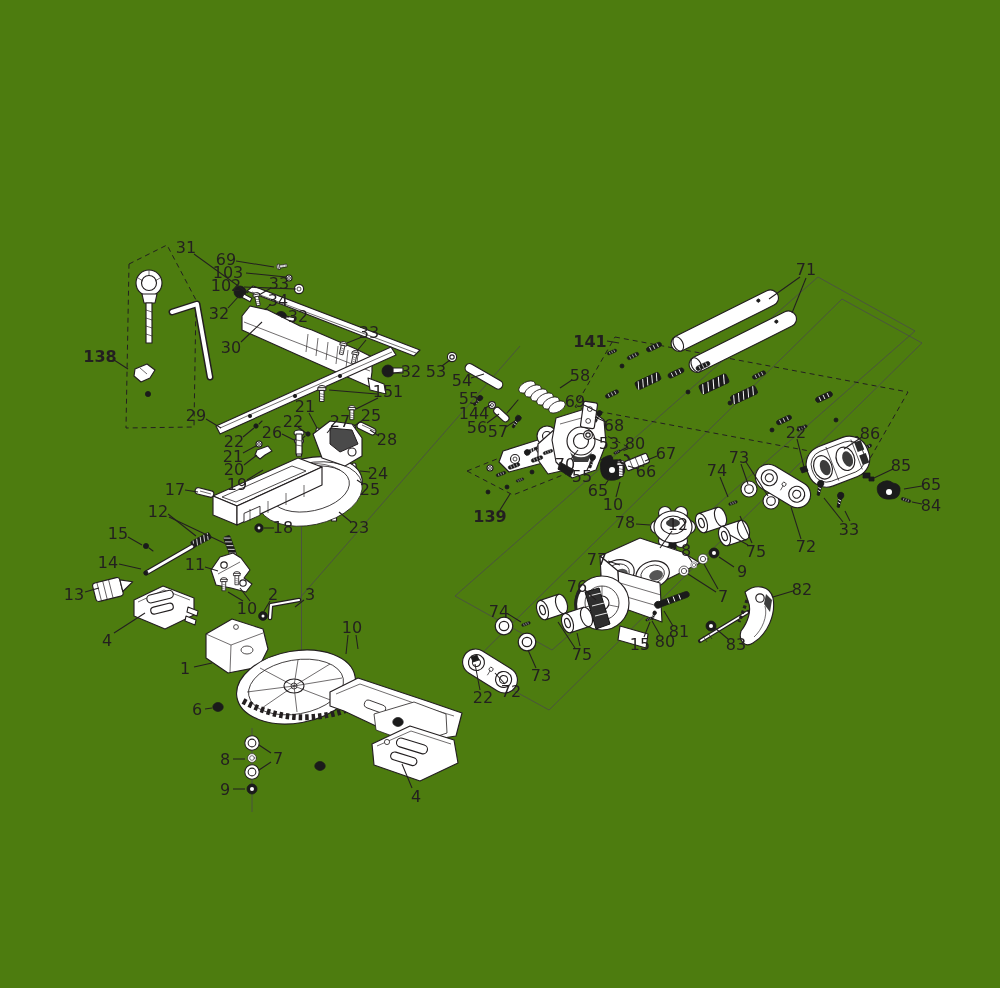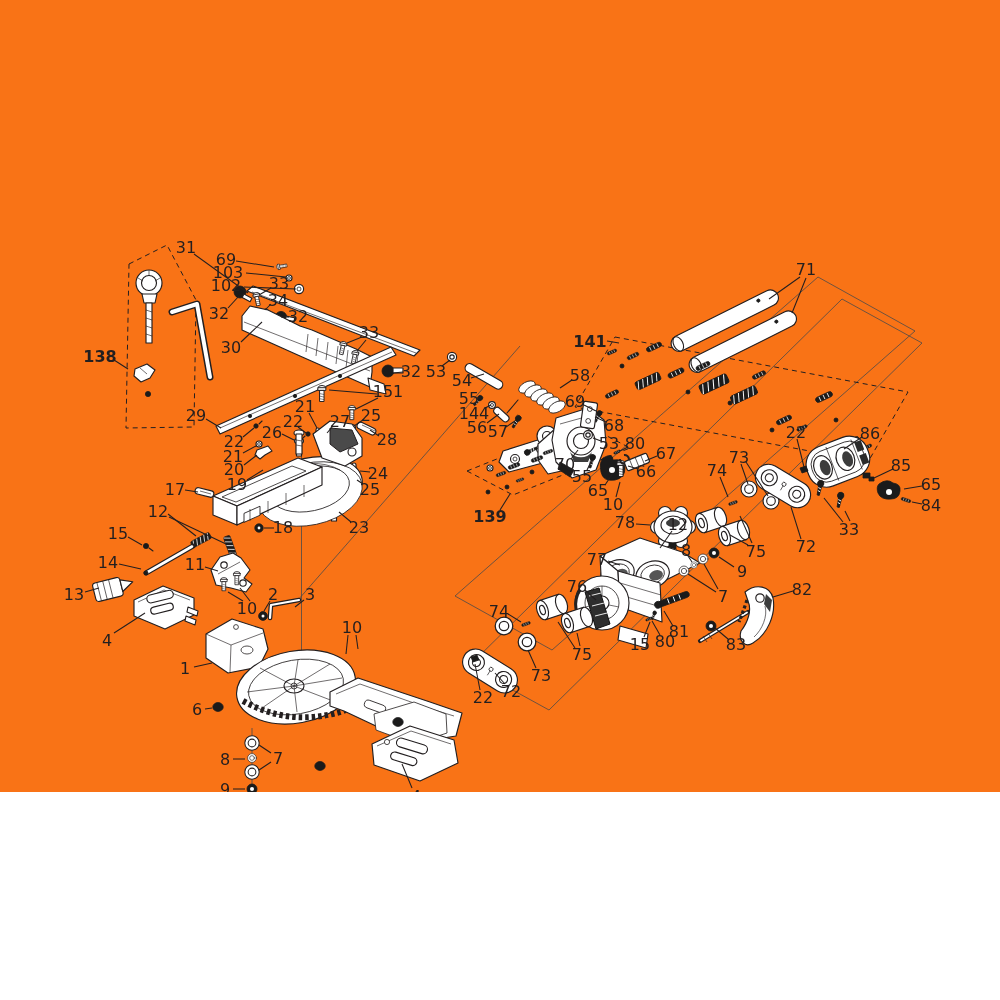--- a/index.html
+++ b/index.html
@@ -1,16 +1,16 @@
 <!DOCTYPE html>
 <html><head>
 <meta charset="utf-8">
 <style>
   html,body{margin:0;padding:0;background:#fff;}
-  #stage{position:relative;width:1000px;height:792px;background:#f97316;overflow:hidden;}
+  #stage{position:relative;width:1000px;height:988px;background:#4d7c0f;overflow:hidden;}
   svg{display:block;}
   .p{fill:#ffffff;stroke:#231f20;stroke-width:1.15;stroke-linejoin:round;stroke-linecap:round;}
   .pt{fill:#ffffff;stroke:#231f20;stroke-width:.8;stroke-linejoin:round;}
   .k{fill:#1b1b1b;stroke:#1b1b1b;stroke-width:.8;stroke-linejoin:round;}
   .ln{fill:none;stroke:#231f20;stroke-width:1.1;stroke-linecap:round;}
   .tn{fill:none;stroke:#231f20;stroke-width:.65;}
   .wt{fill:none;stroke:#ffffff;stroke-width:.9;}
   .lb{font-family:"DejaVu Sans",sans-serif;font-size:16px;fill:#231f20;}
   .lb.bold{font-weight:700;}
   .leader{fill:none;stroke:#231f20;stroke-width:1.05;}

